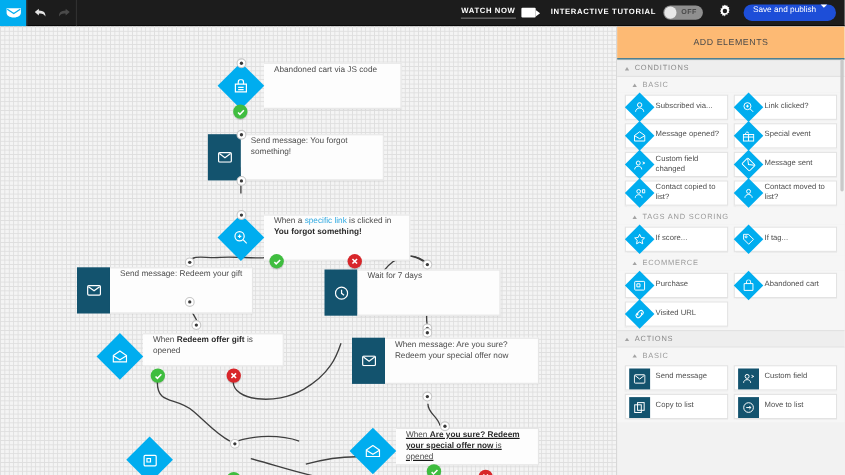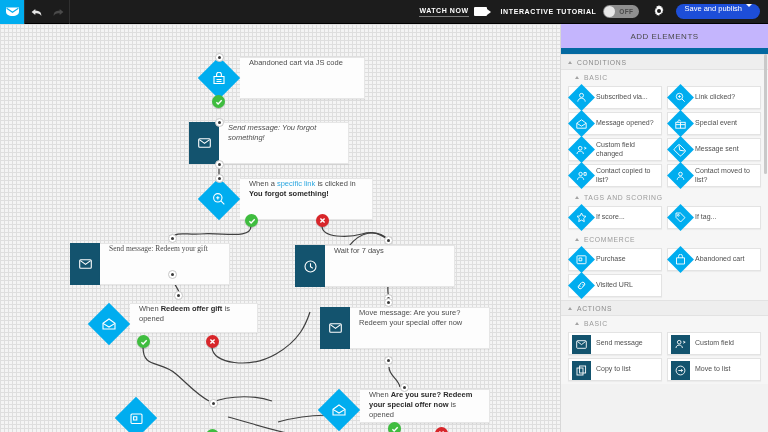--- a/index.html
+++ b/index.html
@@ -126,21 +126,21 @@
   .panel{
     position:absolute;left:560px;top:24px;width:208px;height:408px;
     background:#f2f2f2;border-left:1px solid #d8d8d8;box-sizing:border-box;
     overflow:hidden;
   }
   .tabs{display:flex;height:30px;}
   .tab{
     flex:1;display:flex;align-items:center;justify-content:center;
     font-size:8px;color:#555;letter-spacing:.5px;box-sizing:border-box;
   }
-  .tab.active{background:#c4b5fd;border-bottom:6px solid #0369a1;color:#4a4a4a;}
+  .tab.active{background:#fdba74;border-bottom:1px solid #0369a1;color:#4a4a4a;}
   .tab.inactive{background:#cfcfcf;color:#a7a7a7;border-bottom:1px solid #c2c2c2;}
   .sectionhdr{
     height:16px;display:flex;align-items:center;gap:5px;padding-left:7px;
     font-size:6.8px;letter-spacing:.7px;color:#8a8a8a;
     background:#eeeeee;border-top:1px solid #e2e2e2;border-bottom:1px solid #e2e2e2;
     box-sizing:border-box;
   }
   .sectionhdr.sub{background:#f6f6f6;border:none;padding-left:14px;color:#9a9a9a;height:14px;}
   .caret-up{
     width:0;height:0;border-left:2.5px solid transparent;border-right:2.5px solid transparent;
@@ -286,28 +286,28 @@
       </div>
     </div>
 
     <div class="node" style="left:189px;top:98px;">
       <div class="sq">
         <svg width="13" height="10" viewBox="0 0 13 10" fill="none" stroke="#fff" stroke-width="1.1">
           <rect x=".7" y=".7" width="11.6" height="8.6" rx="1"></rect>
             <path d="M1.4 1.6L6.5 5.4l5.1-3.8"></path>
         </svg>
       </div>
-      <div class="label" style="width:130px;height:42px;font-style:italic;">
+      <div class="label" style="width:130px;height:42px;">
         <span>Send message: You forgot something!</span>
       </div>
       <div class="pin" style="left:26px;top:-4px;"></div>
       <div class="pin" style="left:26px;top:38px;"></div>
     </div>
 
-    <div class="node" style="left:198px;top:154px;">
+    <div class="node" style="left:198px;top:171px;">
       <div class="dwrap">
         <div class="diamond">
           <span class="glyph">
             <svg width="14" height="14" viewBox="0 0 14 14" fill="none" stroke="#fff" stroke-width="1.1">
               <circle cx="5.8" cy="5.8" r="4.2"></circle>
                 <path d="M8.9 8.9l3.4 3.4"></path>
                 <path d="M4.2 5.8h3.2M5.8 4.2v3.2"></path>
             </svg>
           </span>
         </div>
@@ -330,21 +330,21 @@
       </div>
     </div>
 
     <div class="node" style="left:70px;top:219px;">
       <div class="sq">
         <svg width="13" height="10" viewBox="0 0 13 10" fill="none" stroke="#fff" stroke-width="1.1">
           <rect x=".7" y=".7" width="11.6" height="8.6" rx="1"></rect>
             <path d="M1.4 1.6L6.5 5.4l5.1-3.8"></path>
         </svg>
       </div>
-      <div class="label" style="width:130px;height:42px;font-family:Liberation Serif, serif;">
+      <div class="label" style="width:130px;height:42px;">
         <span>Send message: Redeem your gift</span>
       </div>
       <div class="pin" style="left:98px;top:-9px;"></div>
       <div class="pin" style="left:98px;top:27px;"></div>
     </div>
 
     <div class="node" style="left:295px;top:221px;">
       <div class="sq">
         <svg width="13" height="13" viewBox="0 0 13 13" fill="none" stroke="#fff" stroke-width="1.1">
           <circle cx="6.5" cy="6.5" r="5.5"></circle>
@@ -388,21 +388,21 @@
     </div>
 
     <div class="node" style="left:320px;top:283px;">
       <div class="sq">
         <svg width="13" height="10" viewBox="0 0 13 10" fill="none" stroke="#fff" stroke-width="1.1">
           <rect x=".7" y=".7" width="11.6" height="8.6" rx="1"></rect>
             <path d="M1.4 1.6L6.5 5.4l5.1-3.8"></path>
         </svg>
       </div>
       <div class="label" style="width:140px;height:42px;">
-        <span>Move message: Are you sure? Redeem your special offer now</span>
+        <span>When message: Are you sure? Redeem your special offer now</span>
       </div>
       <div class="pin" style="left:64px;top:-9px;"></div>
       <div class="pin" style="left:64px;top:49px;"></div>
     </div>
 
     <div class="node" style="left:115px;top:373px;">
       <div class="dwrap">
         <div class="diamond">
           <span class="glyph">
             <svg width="13" height="13" viewBox="0 0 13 13" fill="none" stroke="#fff" stroke-width="1.1">
@@ -413,21 +413,21 @@
         </div>
       </div>
       <div class="pin" style="left:94px;top:2px;"></div>
       <div class="badge ok" style="left:91px;top:32px;">
         <svg width="8" height="8" viewBox="0 0 8 8">
             <path d="M1.4 4.2l1.7 1.7L6.7 2.3" stroke="#fff" stroke-width="1.4" fill="none"></path>
           </svg>
       </div>
     </div>
 
-    <div class="node" style="left:318px;top:365px;">
+    <div class="node" style="left:318px;top:365px;text-decoration:underline;">
       <div class="dwrap">
         <div class="diamond">
           <span class="glyph">
             <svg width="14" height="12" viewBox="0 0 14 12" fill="none" stroke="#fff" stroke-width="1.1">
               <path d="M1 5.2L7 1l6 4.2V11H1z"></path>
                 <path d="M1 5.4L7 9l6-3.6"></path>
             </svg>
           </span>
         </div>
       </div>

